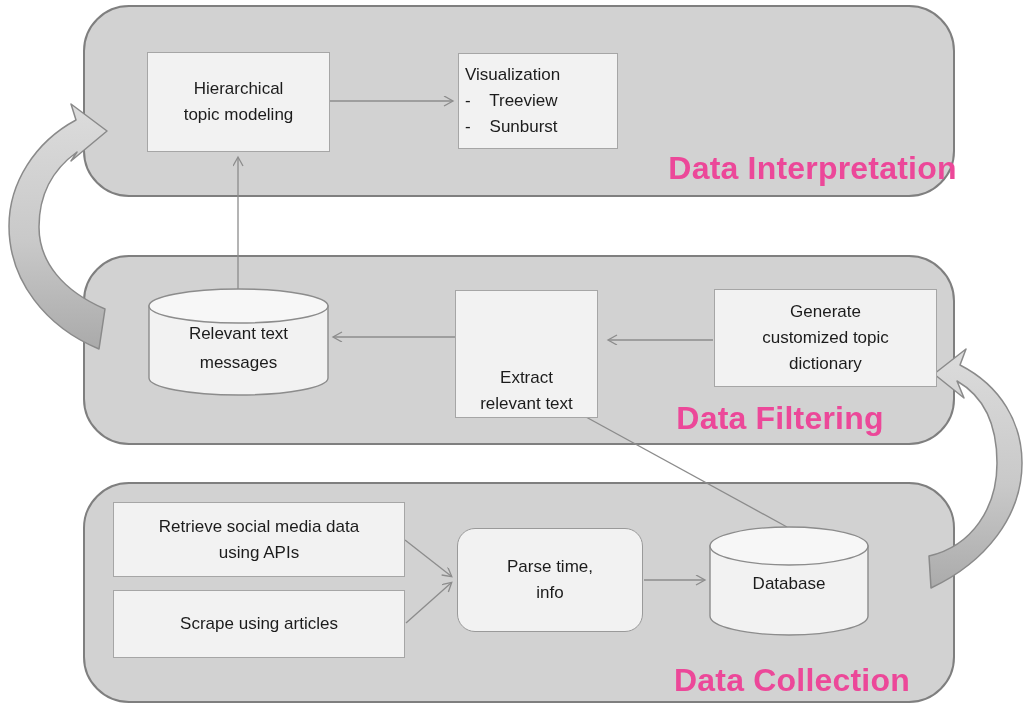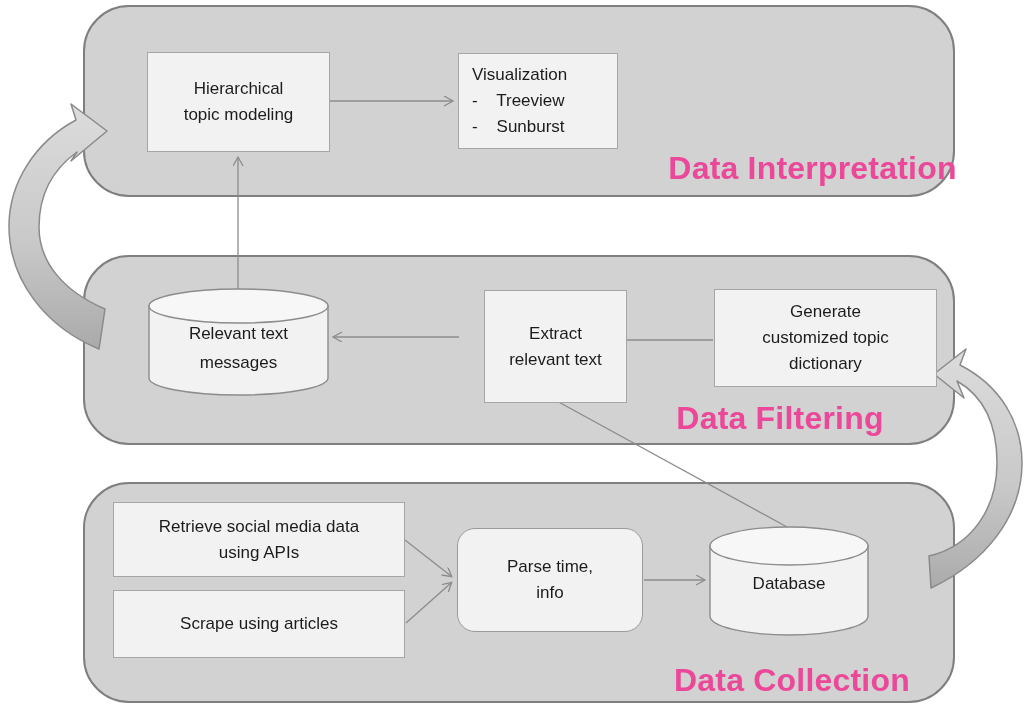--- a/index.html
+++ b/index.html
@@ -16,21 +16,21 @@
     text-align:center; z-index:10; letter-spacing:0.2px;
   }
   .overlay { position:absolute; left:0; top:0; z-index:5; pointer-events:none; }
   .node {
     position:absolute; background:#f2f2f2; border:1px solid #a6a6a6;
     box-sizing:border-box; display:flex; flex-direction:column;
     align-items:center; justify-content:center; font-size:17px; line-height:26px;
     text-align:center; z-index:8; color:#1c1c1c;
   }
   .node.rounded { border-radius:18px; border-color:#9a9a9a;text-align:center; }
-  .node.left-align { align-items:flex-start; padding-left:13px; }
+  .node.left-align { align-items:flex-start; padding-left:6px; }
   .cyl-text {
     position:absolute; display:flex; flex-direction:column; align-items:center;
     justify-content:center; font-size:17px; line-height:29px; text-align:center;
     z-index:9; background:transparent; color:#1c1c1c;
   }
   .pre { white-space:pre; }
 </style>
 </head>
 <body>
 
@@ -103,21 +103,21 @@
     <span>Hierarchical</span>
     <span>topic modeling</span>
   </div>
 
   <div class="node left-align" style="left:458px; top:53px; width:160px; height:96px;">
     <span class="pre">Visualization</span>
     <span class="pre">-    Treeview</span>
     <span class="pre">-    Sunburst</span>
   </div>
 
-  <div class="node" style="left:484px; top:290px; width:143px; height:113px;">
+  <div class="node" style="left:455px; top:290px; width:143px; height:128px;justify-content:flex-end;">
     <span>Extract</span>
     <span>relevant text</span>
   </div>
 
   <div class="node" style="left:714px; top:289px; width:223px; height:98px;">
     <span>Generate</span>
     <span>customized topic</span>
     <span>dictionary</span>
   </div>
 

